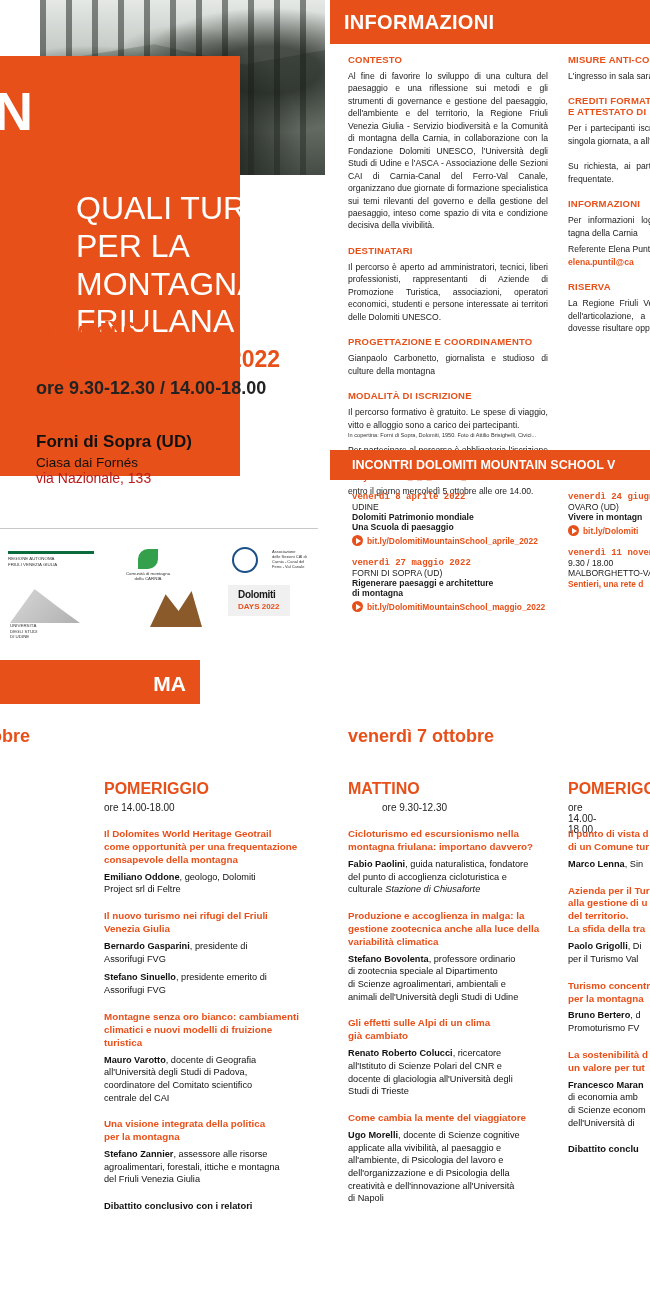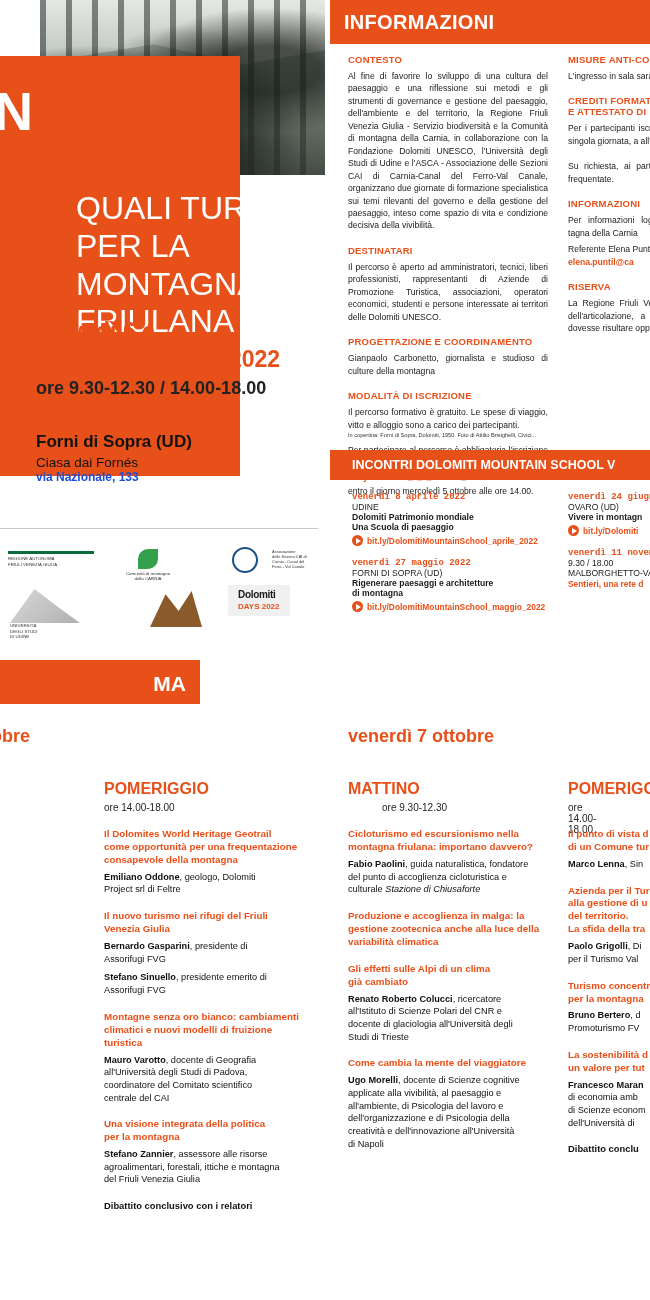--- a/index.html
+++ b/index.html
@@ -53,21 +53,21 @@
     color:#e8501a; font-size: 23px; font-weight:700; line-height:1.2;
   }
   .hours {
     position:absolute; left:36px; top: 378px; color:#222; font-size:18px; font-weight:700;
   }
   .venue {
     position:absolute; left:36px; top: 432px; width: 290px;
   }
   .venue .v1 { font-size: 17px; font-weight: 700; color:#111; }
   .venue .v2 { font-size: 13.5px; color:#111; margin-top: 3px; }
-  .venue .v3 { font-size: 12px; color:#1d4ed8;font-weight:bold; }
+  .venue .v3 { font-size: 14px; color:#b91c1c; }
 
   .rule-left {
     position:absolute; left: 0; top: 528px; width: 318px; height: 1px; background:#c8c8c8;
   }
 
   
   .logos { position:absolute; left: 0px; top: 545px; width: 320px; height: 92px; }
   .logo-box { position:absolute; font-size:4.4px; color:#333; line-height:1.25; }
   .lg1 { left: 8px; top: 6px; }
   .lg-fvg-bar { width: 86px; height: 3px; background:#0a6b3c; margin-bottom:2px; }
@@ -420,20 +420,26 @@
           <span>del punto di accoglienza cicloturistica e</span><br>
           <span>culturale </span><i>Stazione di Chiusaforte</i>
         </div>
       </div>
       <div class="talk">
         <div class="tt">
           <span>Produzione e accoglienza in malga: la</span><br>
           <span>gestione zootecnica anche alla luce della</span><br>
           <span>variabilità climatica</span>
         </div>
+        <div class="sp">
+          <b>Stefano Bovolenta</b><span>, professore ordinario</span><br>
+          <span>di zootecnia speciale al Dipartimento</span><br>
+          <span>di Scienze agroalimentari, ambientali e</span><br>
+          <span>animali dell'Università degli Studi di Udine</span>
+        </div>
       </div>
       <div class="talk">
         <div class="tt">
           <span>Gli effetti sulle Alpi di un clima</span><br>
           <span>già cambiato</span>
         </div>
         <div class="sp">
           <b>Renato Roberto Colucci</b><span>, ricercatore</span><br>
           <span>all'Istituto di Scienze Polari del CNR e</span><br>
           <span>docente di glaciologia all'Università degli</span><br>

